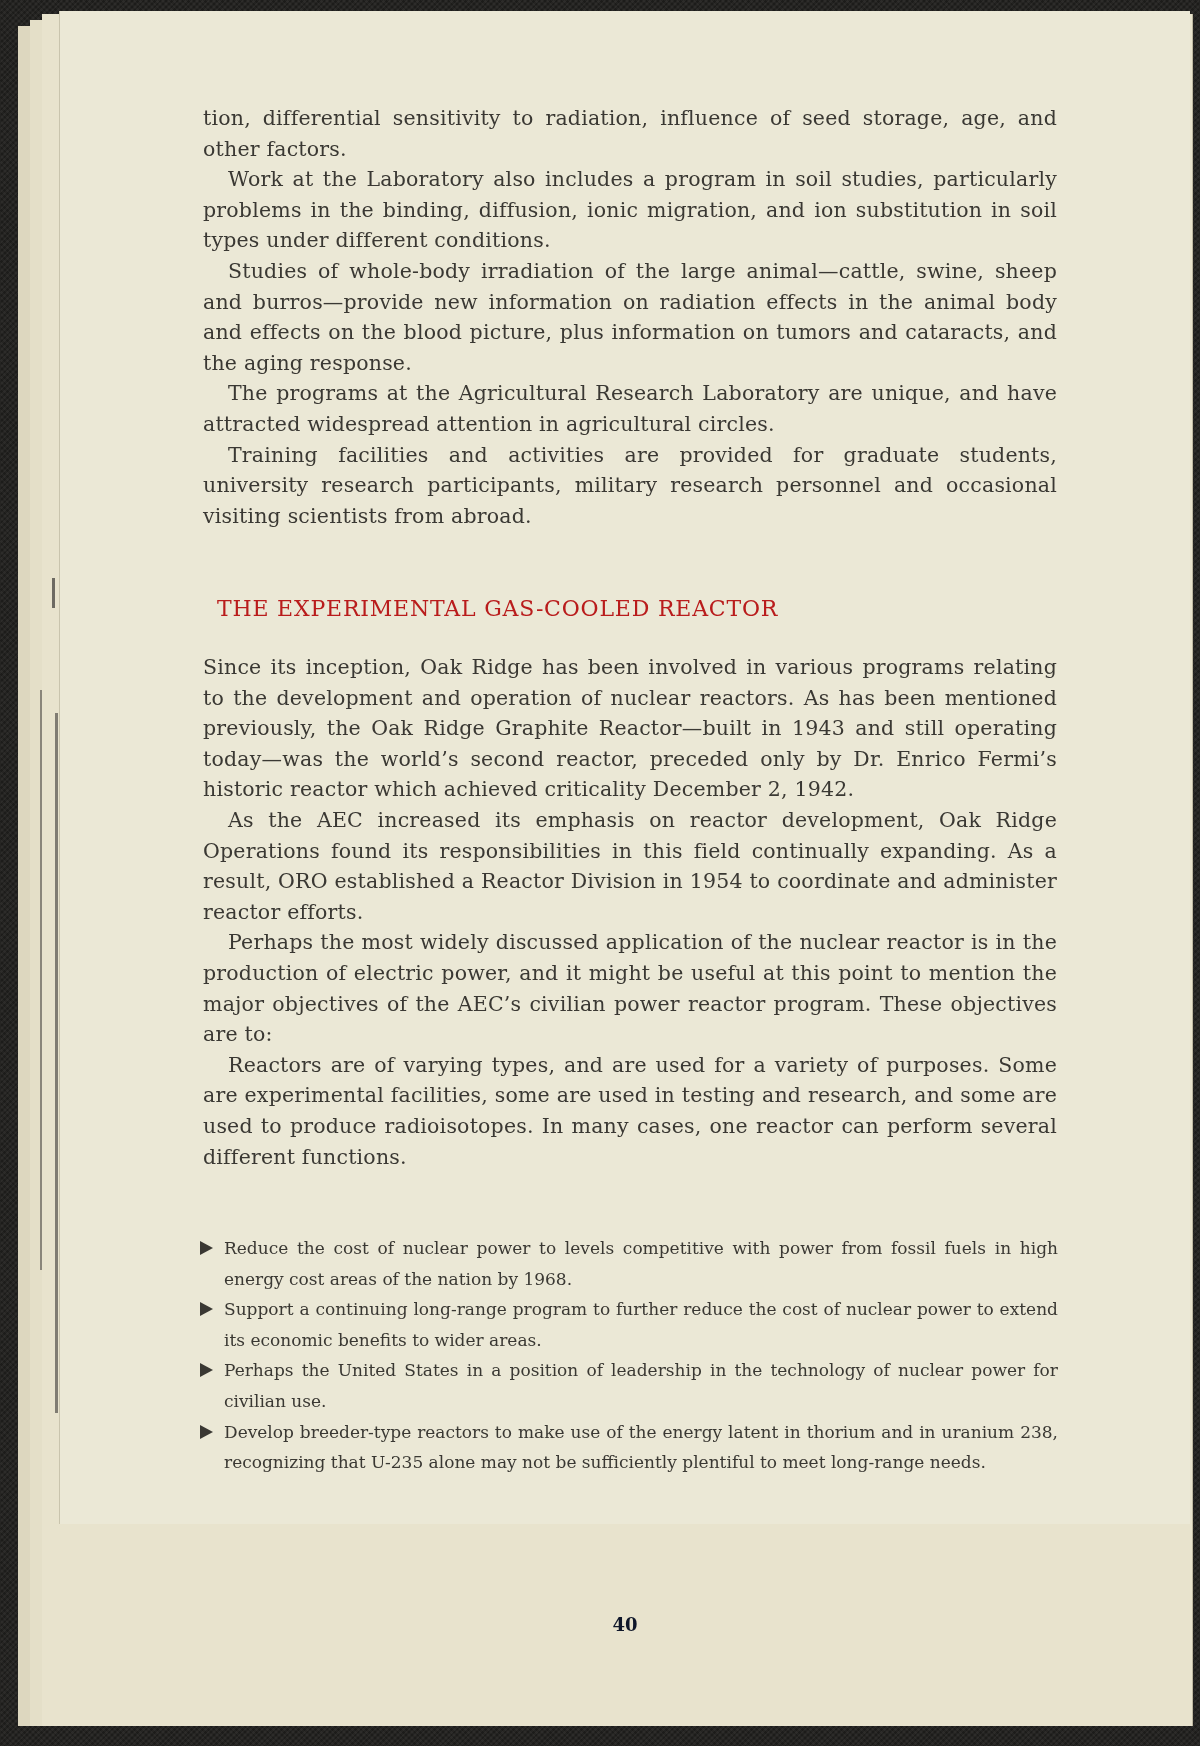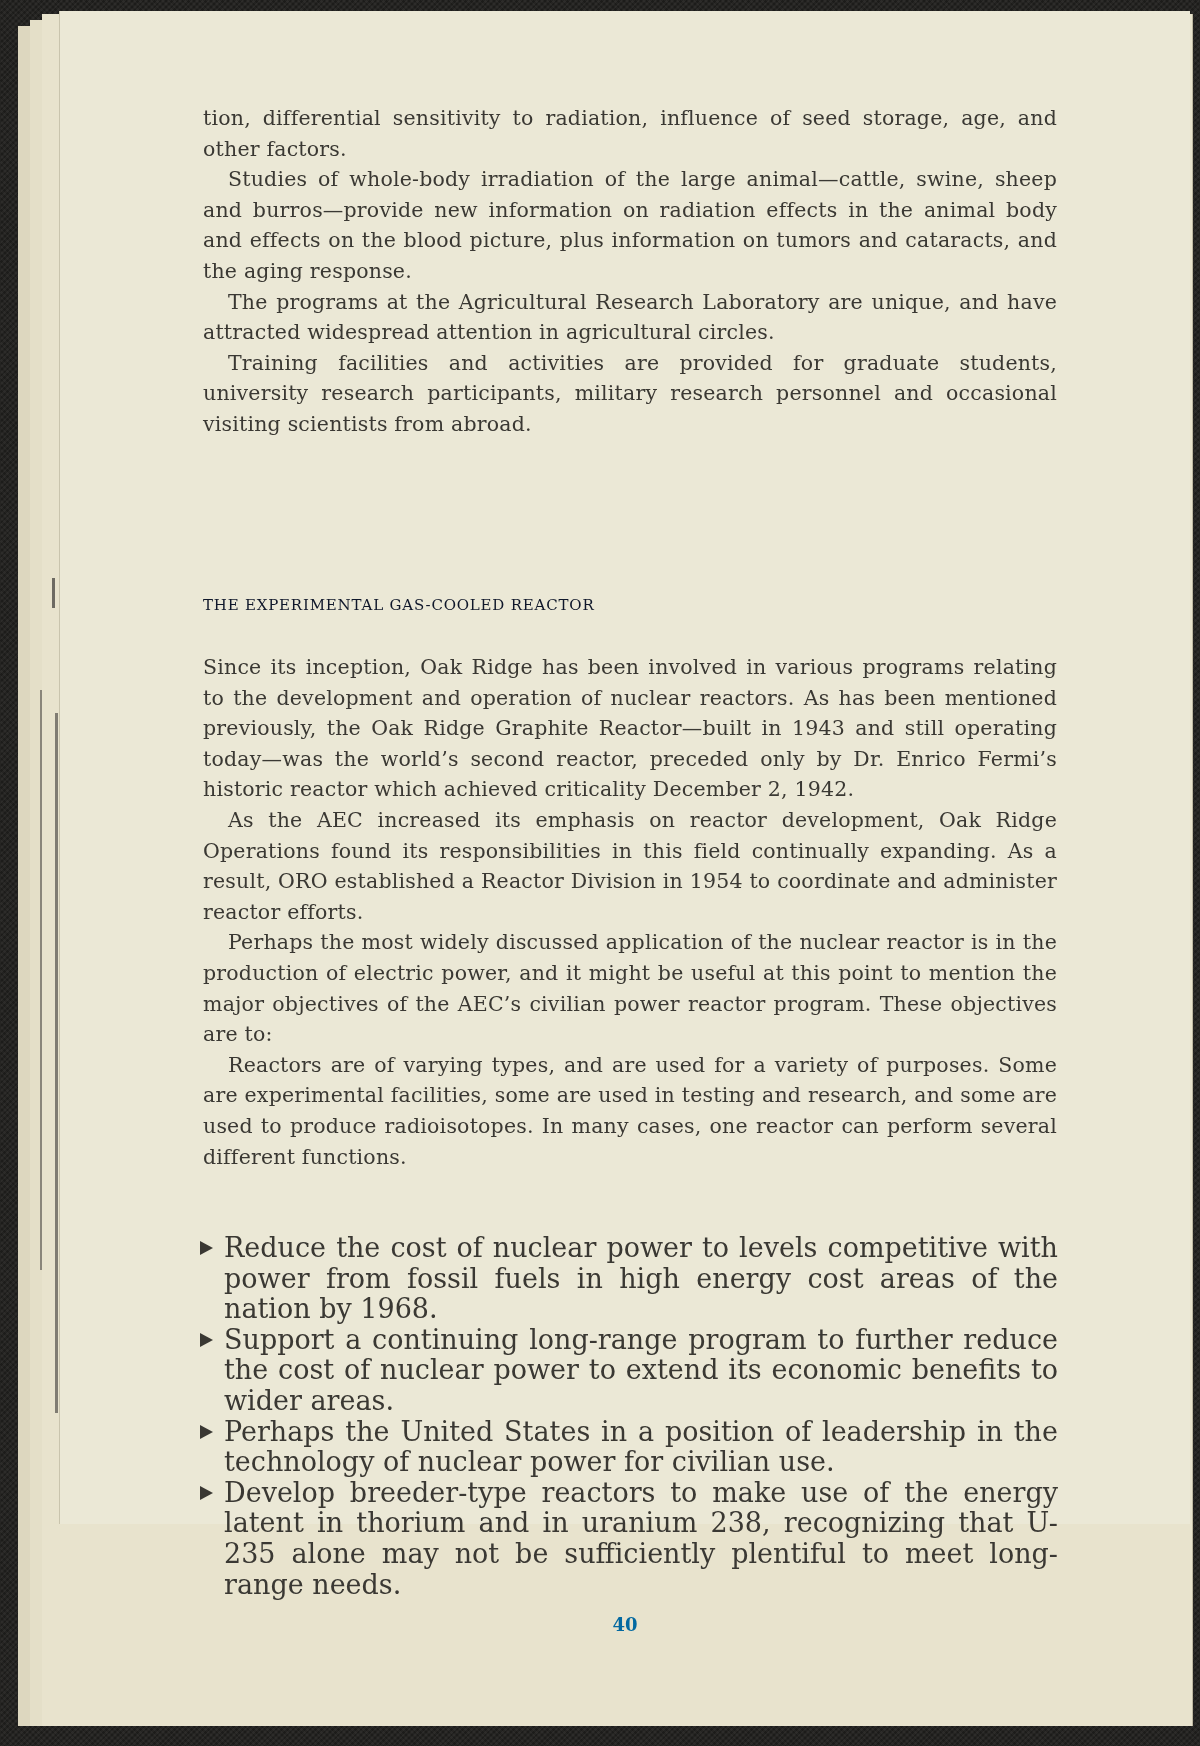--- a/index.html
+++ b/index.html
@@ -28,56 +28,57 @@
     box-shadow: -1px 0 0 #c9c4ad;
   }
   .text-block {
     position:absolute; left:143px; top:92px; width:854px;
     color:#3a3833; font-size:20.5px; line-height:30.6px;
     text-align:justify; letter-spacing:0.2px;
   }
   .text-block p { margin:0; }
   .text-block p.indent { text-indent:25px; }
   .heading {
-    position:absolute; left:143px; top:585px;
-    font-size:15px; letter-spacing:0.8px; color:#0f172a;
+    position:absolute; left:157px; top:585px;
+    font-size:22px; letter-spacing:0.8px; color:#b91c1c;
   }
   .sec2 { top:641px; }
   .bullets {
     position:absolute; left:138px; top:1222px; width:860px;
-    color:#3a3833; font-size:27px; line-height:30.6px;
+    color:#3a3833; font-size:17px; line-height:30.6px;
   }
   .bullet {
     position:relative; padding-left:26px; text-align:justify; margin:0;
   }
   .bullet-icon {
     position:absolute; left:2px; top:8px; width:0; height:0;
     border-top:7px solid transparent; border-bottom:7px solid transparent;
     border-left:13px solid #3a3833;
   }
   .page-number {
     position:absolute; left:0; right:0; top:1603px; text-align:center;
-    color:#0369a1; font-size:18px; font-weight:bold;
+    color:#0f172a; font-size:18px; font-weight:bold;
   }
 </style>
 </head>
 <body>
 
 <div class="cloth"></div>
 <div class="stack s1"></div>
 <div class="stack s2"></div>
 <div class="stack s3"></div>
 <div class="spine-mark" style="left:52px;top:578px;height:30px;"></div>
 <div class="spine-mark" style="left:55px;top:713px;height:700px;background:#807c72;"></div>
 <div class="spine-mark" style="left:40px;top:690px;height:580px;width:2px;background:#8a867a;"></div>
 
 <div class="page">
 
   <div class="text-block">
     <p>tion, differential sensitivity to radiation, influence of seed storage, age, and other factors.</p>
+    <p class="indent">Work at the Laboratory also includes a program in soil studies, particularly problems in the binding, diffusion, ionic migration, and ion substitution in soil types under different conditions.</p>
     <p class="indent">Studies of whole-body irradiation of the large animal—cattle, swine, sheep and burros—provide new information on radiation effects in the animal body and effects on the blood picture, plus information on tumors and cataracts, and the aging response.</p>
     <p class="indent">The programs at the Agricultural Research Laboratory are unique, and have attracted widespread attention in agricultural circles.</p>
     <p class="indent">Training facilities and activities are provided for graduate students, university research participants, military research personnel and occasional visiting scientists from abroad.</p>
   </div>
 
   <div class="heading">THE EXPERIMENTAL GAS-COOLED REACTOR</div>
 
   <div class="text-block sec2">
     <p>Since its inception, Oak Ridge has been involved in various programs relating to the development and operation of nuclear reactors. As has been mentioned previously, the Oak Ridge Graphite Reactor—built in 1943 and still operating today—was the world’s second reactor, preceded only by Dr. Enrico Fermi’s historic reactor which achieved criticality December 2, 1942.</p>
     <p class="indent">As the AEC increased its emphasis on reactor development, Oak Ridge Operations found its responsibilities in this field continually expanding. As a result, ORO established a Reactor Division in 1954 to coordinate and administer reactor efforts.</p>

